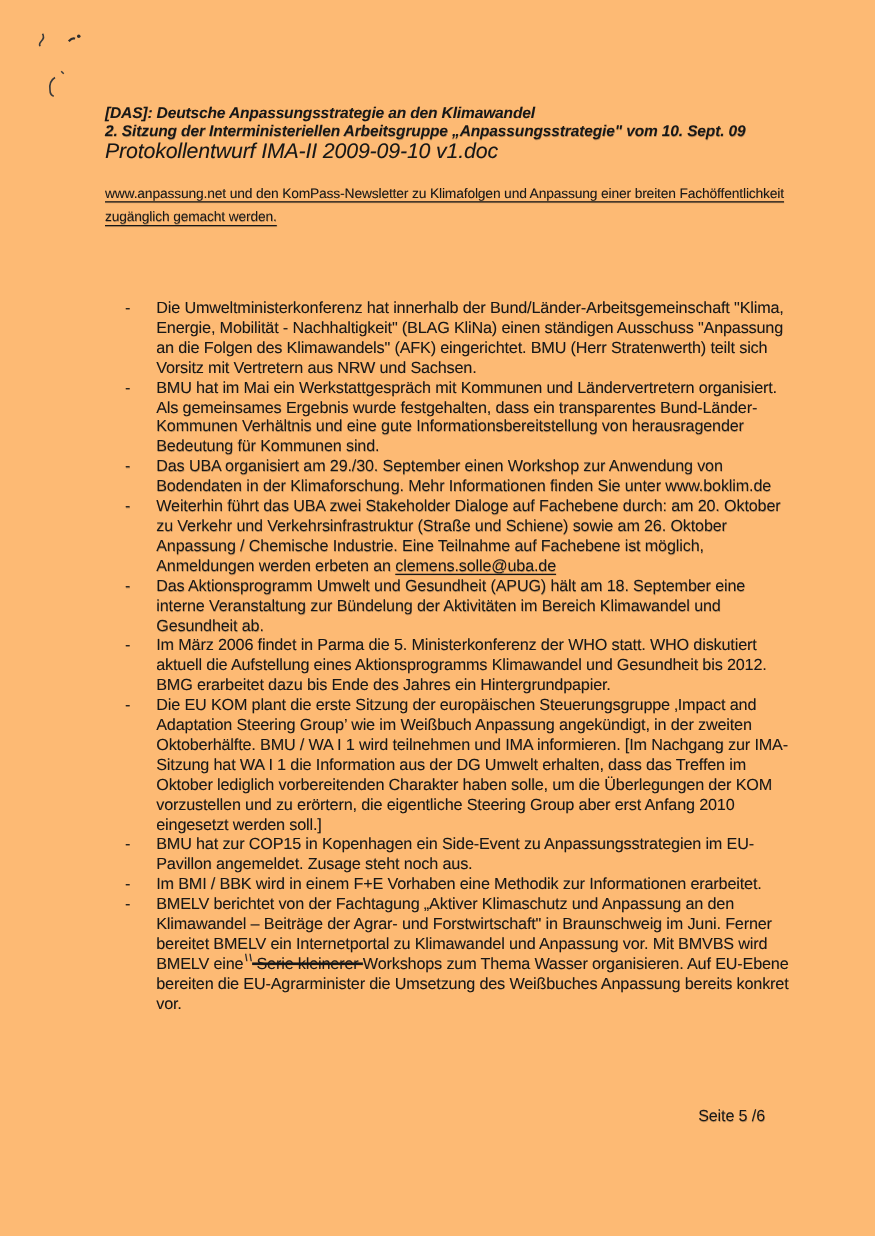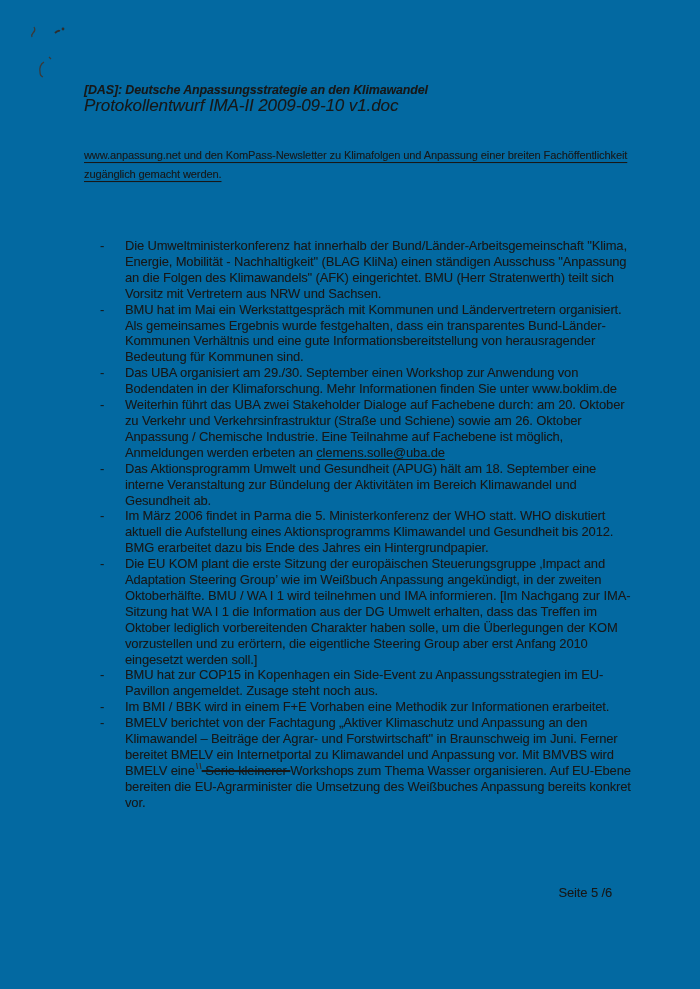--- a/index.html
+++ b/index.html
@@ -1,20 +1,20 @@
 <!DOCTYPE html>
 <html><head>
 <meta charset="utf-8">
 <style>
   html, body { margin: 0; padding: 0; background: #ffffff; }
   .page {
     position: relative;
     width: 700px;
     height: 989px;
-    background: #0369a1;
+    background: #fdba74;
     overflow: hidden;
     font-family: "Liberation Sans", "DejaVu Sans", sans-serif;
     color: #171717;
     text-shadow: 0.25px 0.25px 0 rgba(25,25,25,0.28);
   }
 
   
   .pen-marks { position: absolute; left: 0; top: 0; }
 
   .doc-header {
@@ -112,20 +112,21 @@
   <svg class="pen-marks" width="120" height="100" viewBox="0 0 120 100">
     <path d="M34 27 q2 3 -1 6 q-2 2 -1 4" stroke="#3a3a3a" stroke-width="1.3" fill="none"></path>
     <path d="M55 33 q3 -3 5 -2" stroke="#2e2e2e" stroke-width="1.8" fill="none"></path>
     <circle cx="63" cy="29" r="1.4" fill="#2e2e2e"></circle>
     <path d="M44 62 q-5 3 -4 10 q0 4 3 5" stroke="#3a3a3a" stroke-width="1.3" fill="none"></path>
     <path d="M49 57 l2 2" stroke="#3a3a3a" stroke-width="1.2" fill="none"></path>
   </svg>
 
   <div class="doc-header">
     <div class="h-line">[DAS]: Deutsche Anpassungsstrategie an den Klimawandel</div>
+    <div class="h-line">2. Sitzung der Interministeriellen Arbeitsgruppe „Anpassungsstrategie" vom 10. Sept. 09</div>
     <div class="h-line plain">Protokollentwurf IMA-II 2009-09-10 v1.doc</div>
   </div>
 
   <p class="intro">www.anpassung.net und den KomPass-Newsletter zu Klimafolgen und Anpassung einer breiten Fachöffentlichkeit zugänglich gemacht werden.</p>
 
 
   <div class="bullets">
 
     <div class="bullet">
       <span class="dash">-</span>

